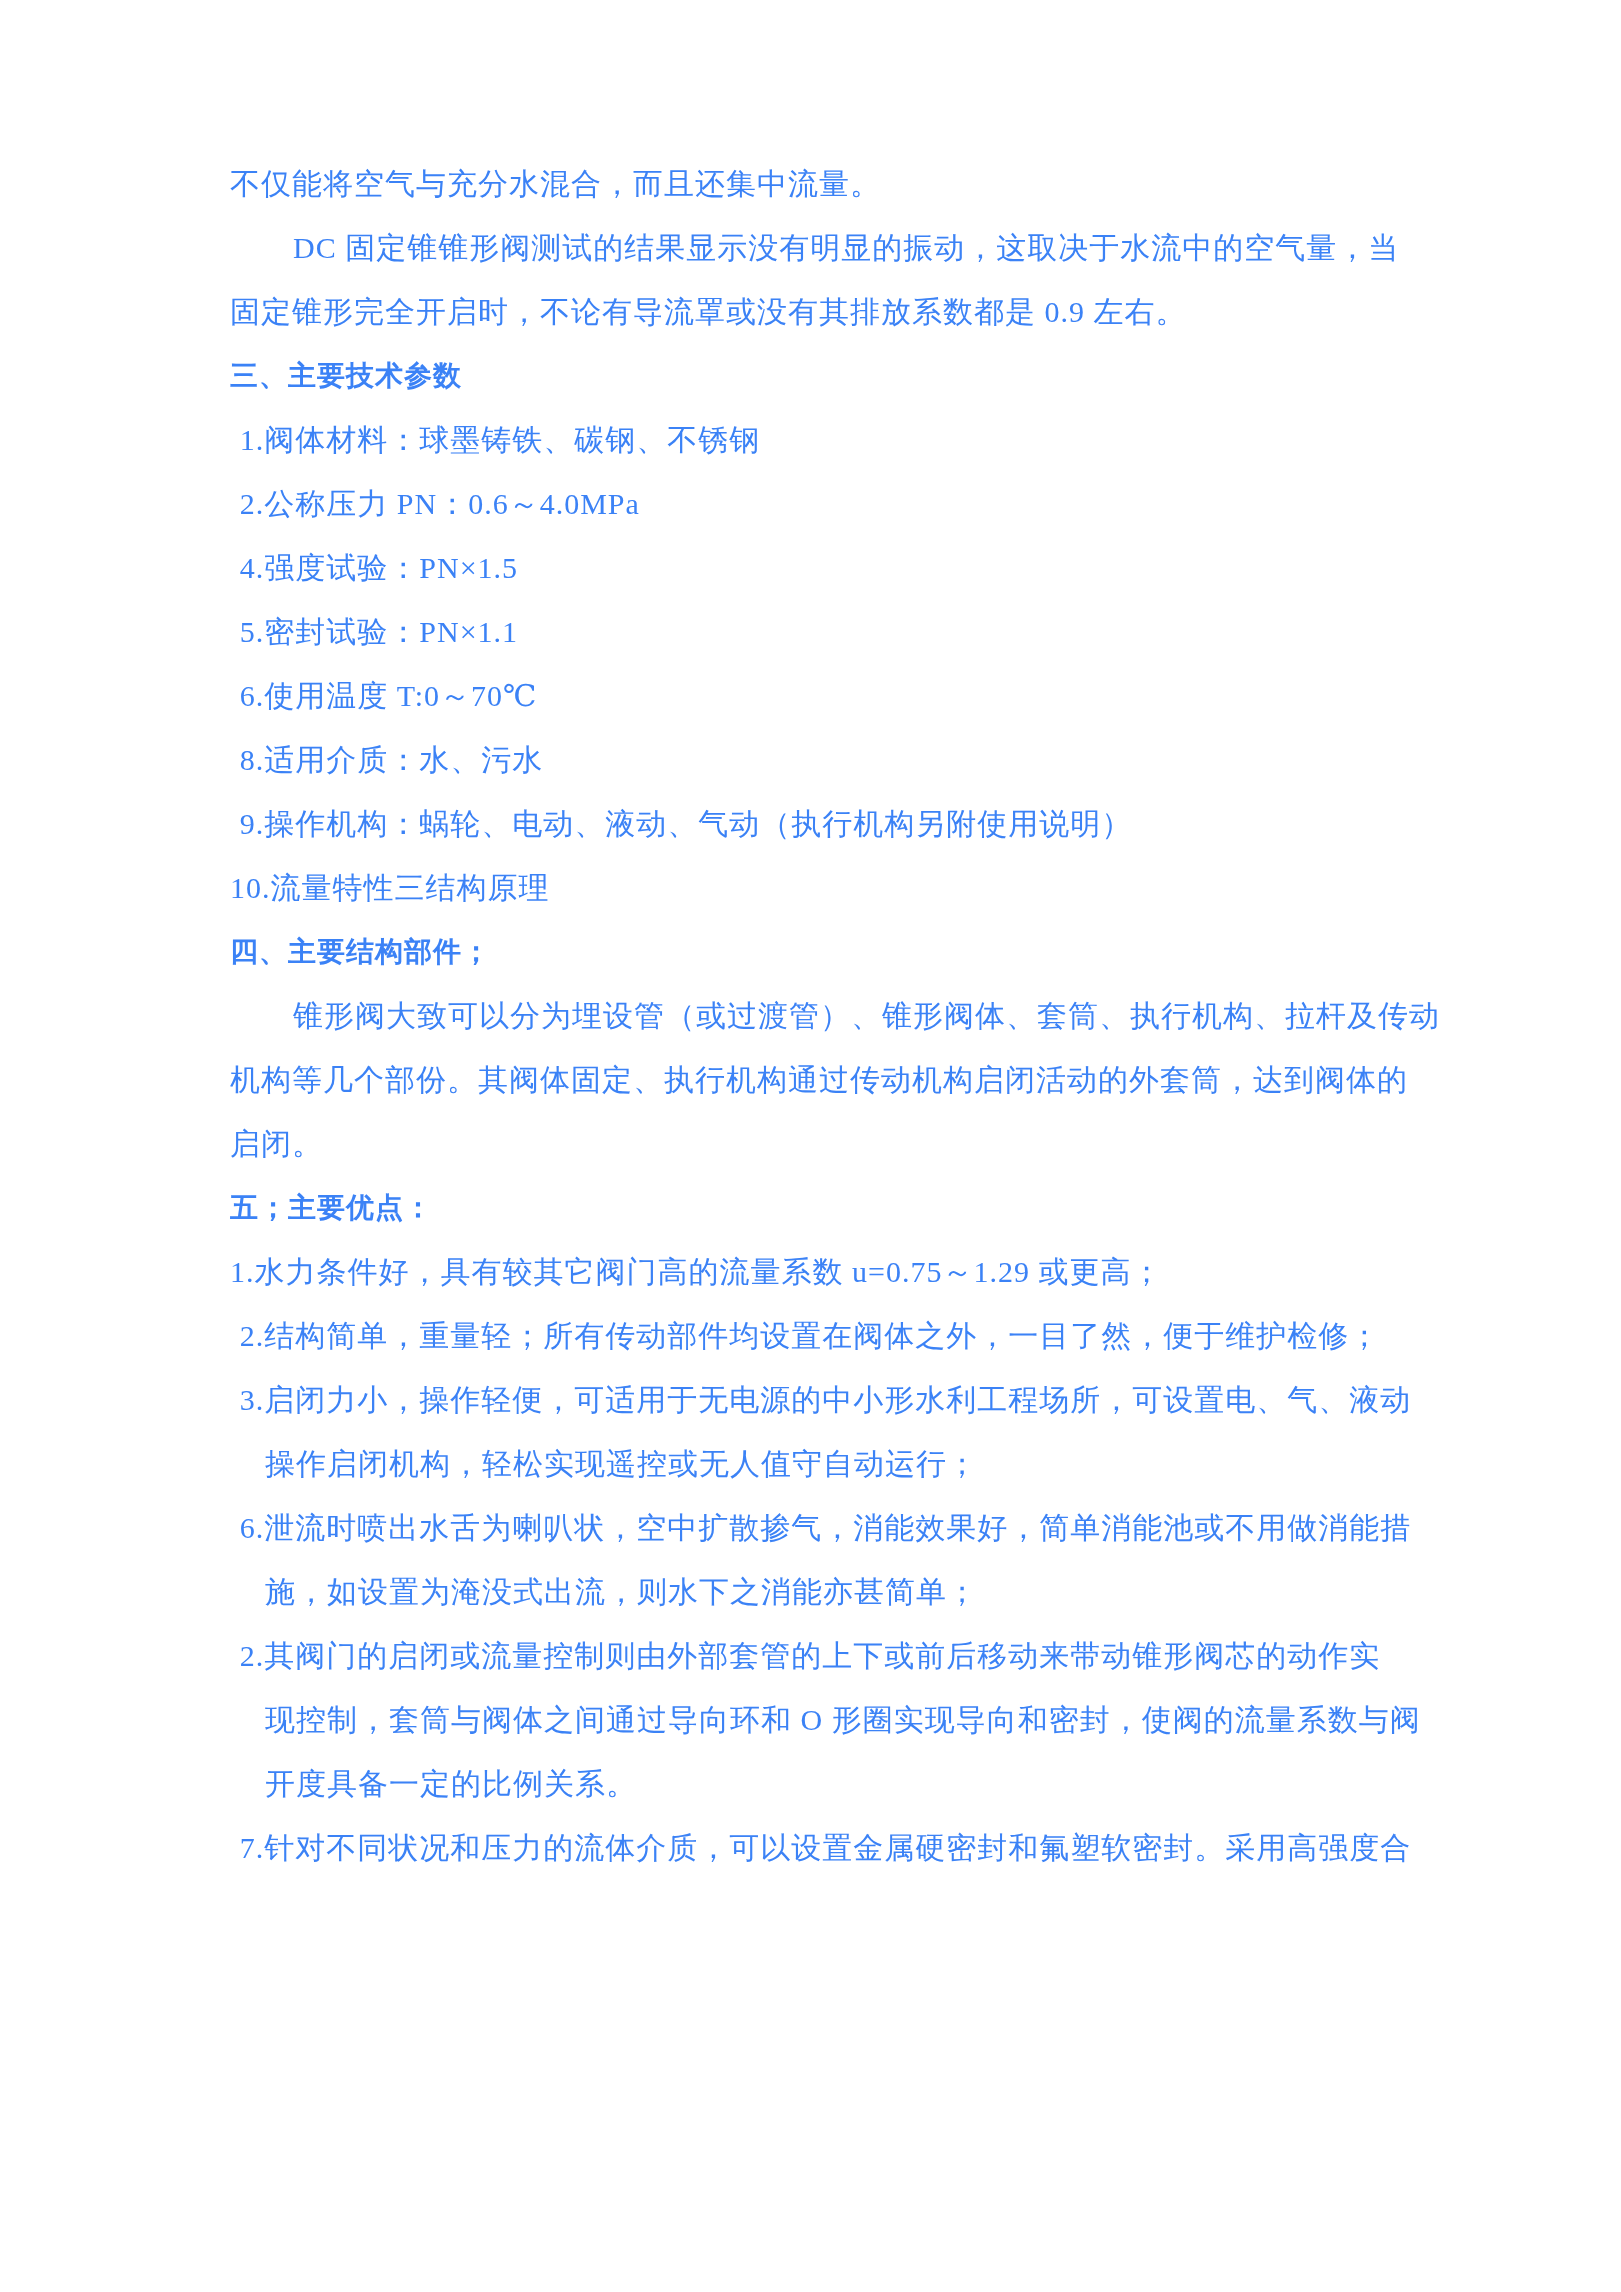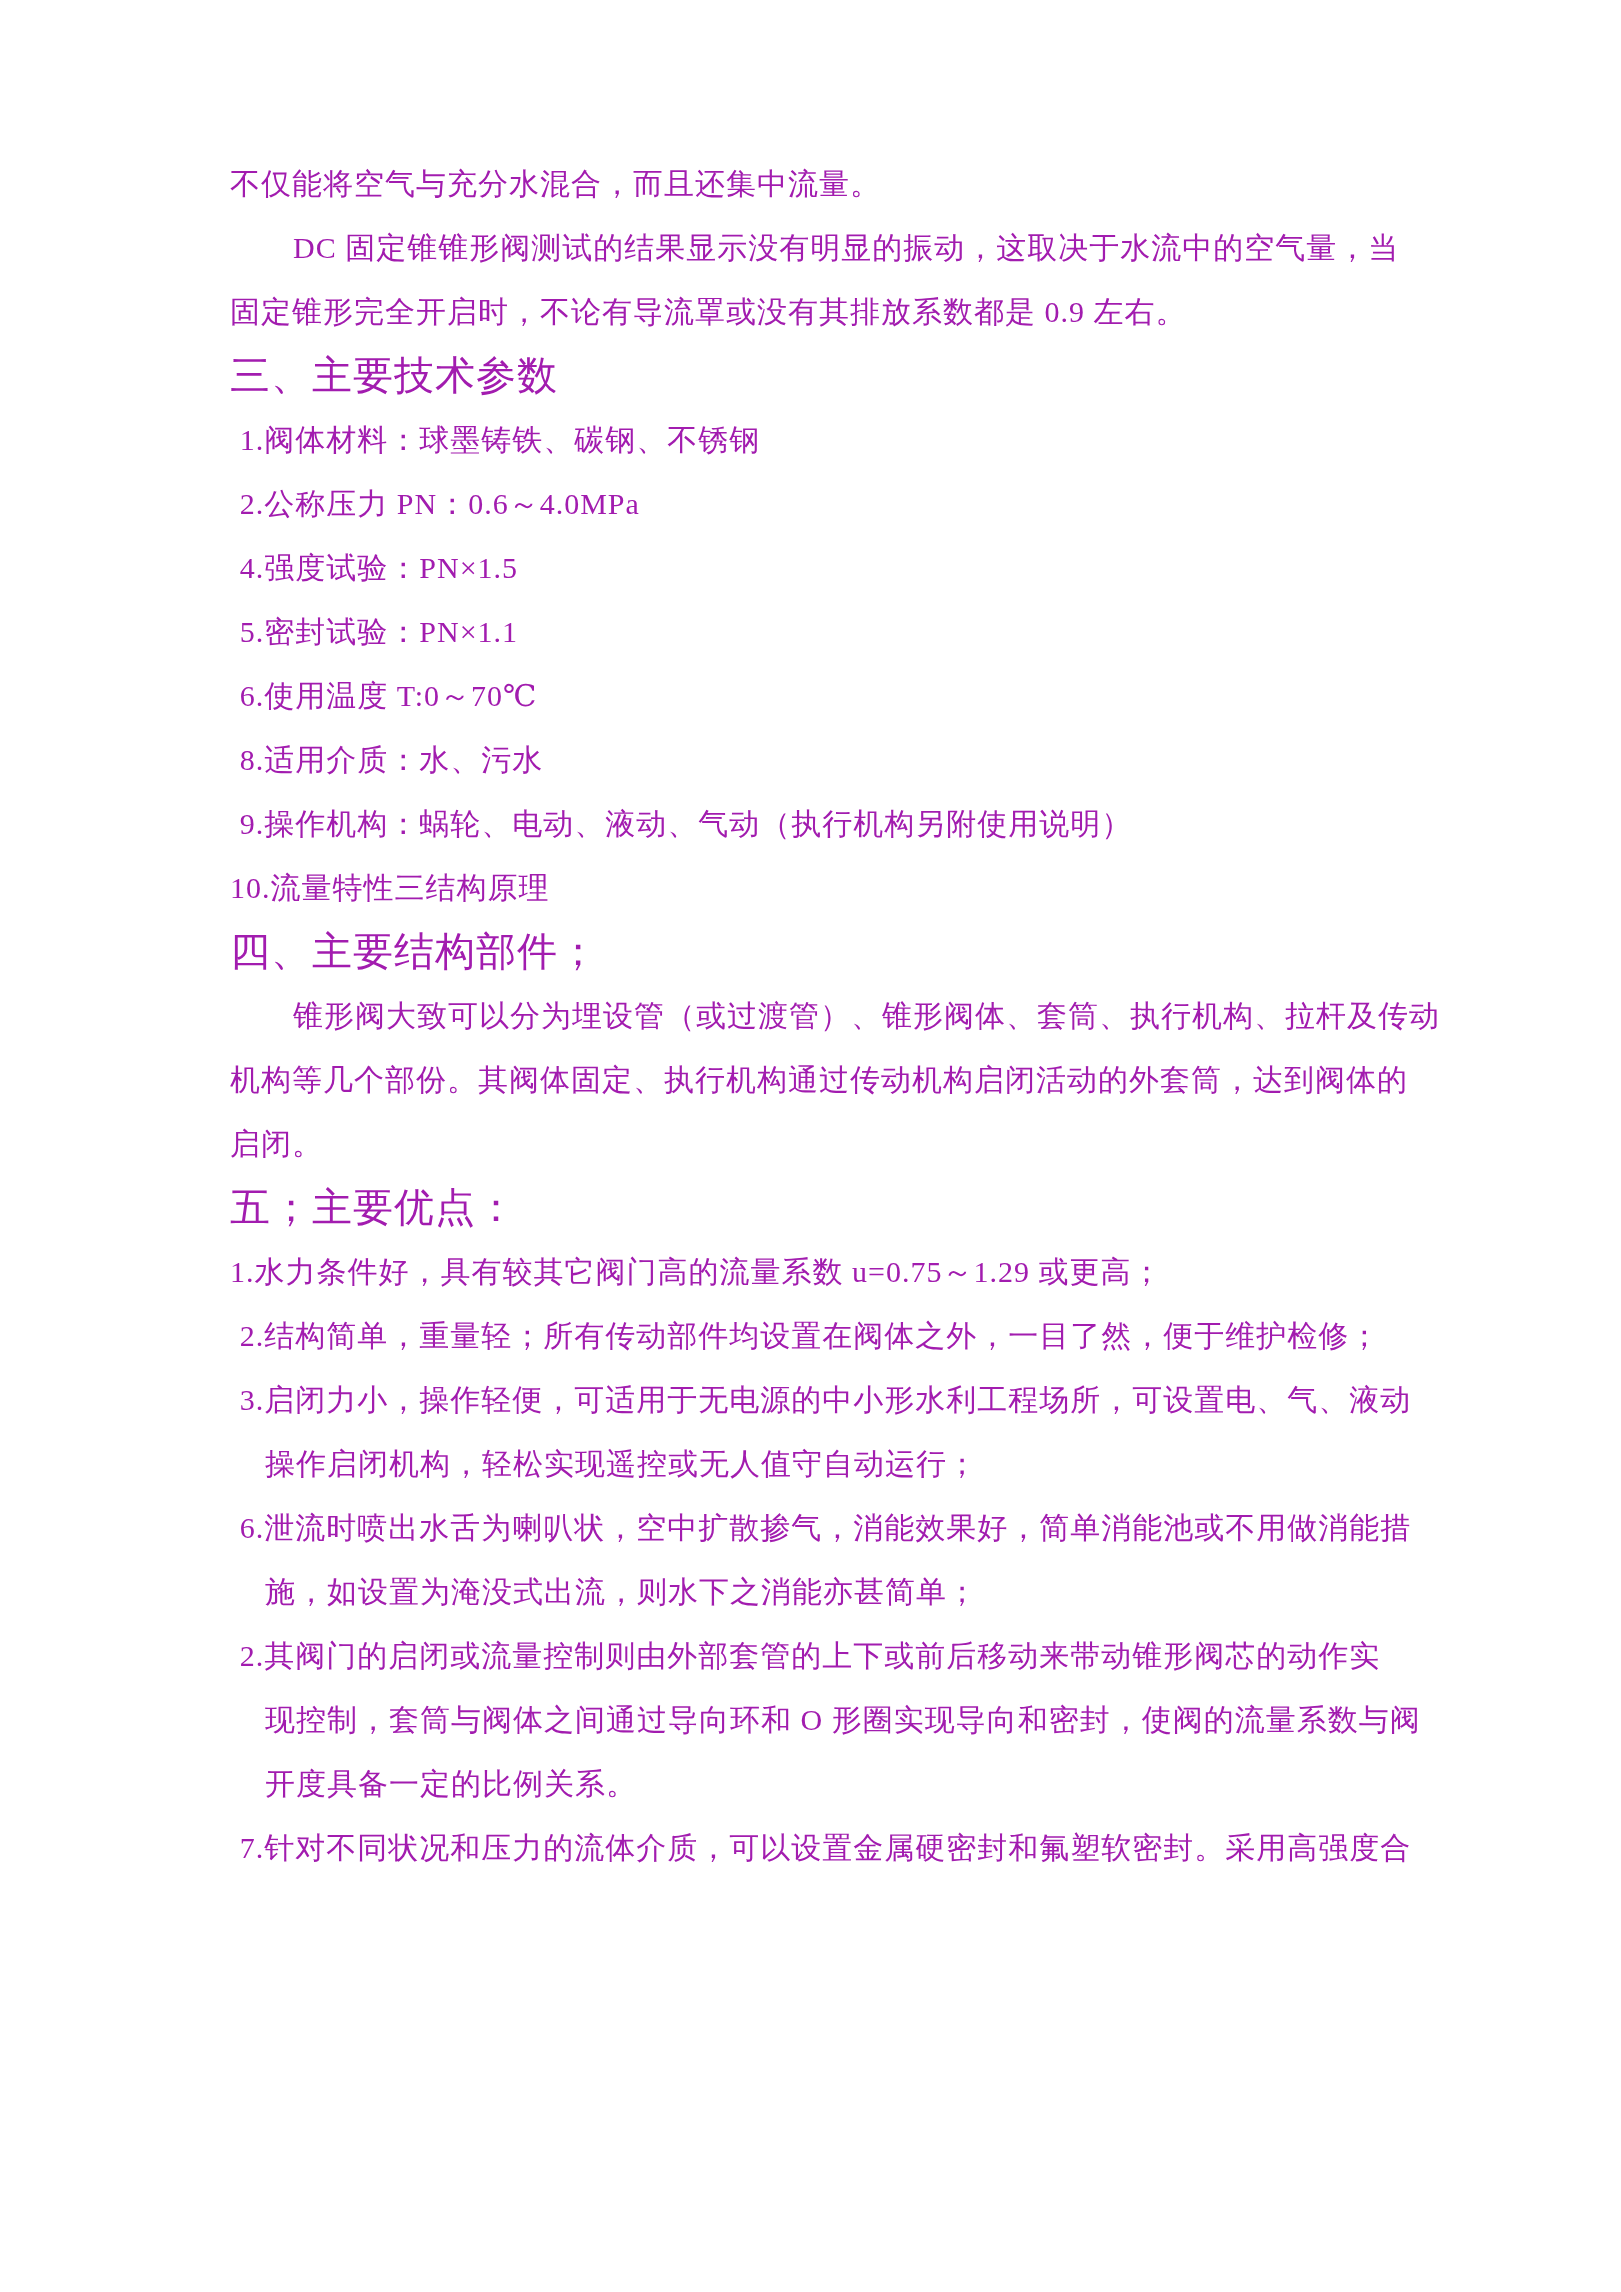--- a/index.html
+++ b/index.html
@@ -8,39 +8,39 @@
     padding: 0;
     background: #ffffff;
   }
   .page {
     position: relative;
     width: 1621px;
     height: 2293px;
     background: #ffffff;
     overflow: hidden;
     font-family: "Liberation Serif", "DejaVu Serif", serif;
-    color: #a21caf;
+    color: #3b82f6;
   }
   .content {
     position: absolute;
     left: 230px;
     top: 152px;
     width: 1245px;
   }
   .line {
     height: 64px;
     line-height: 64px;
     font-size: 30px;
     letter-spacing: 1px;
     white-space: nowrap;
     overflow: visible;
   }
   .l-head {
-    font-weight: 400;
-    font-size: 40px;
+    font-weight: 700;
+    font-size: 28px;
   }
   .l-item  { padding-left: 9.8px; }
   .l-ind1  { padding-left: 35px; }
   .l-ind2  { padding-left: 63px; }
 </style>
 </head>
 <body>
 
 <div class="page">
   <div class="content">

